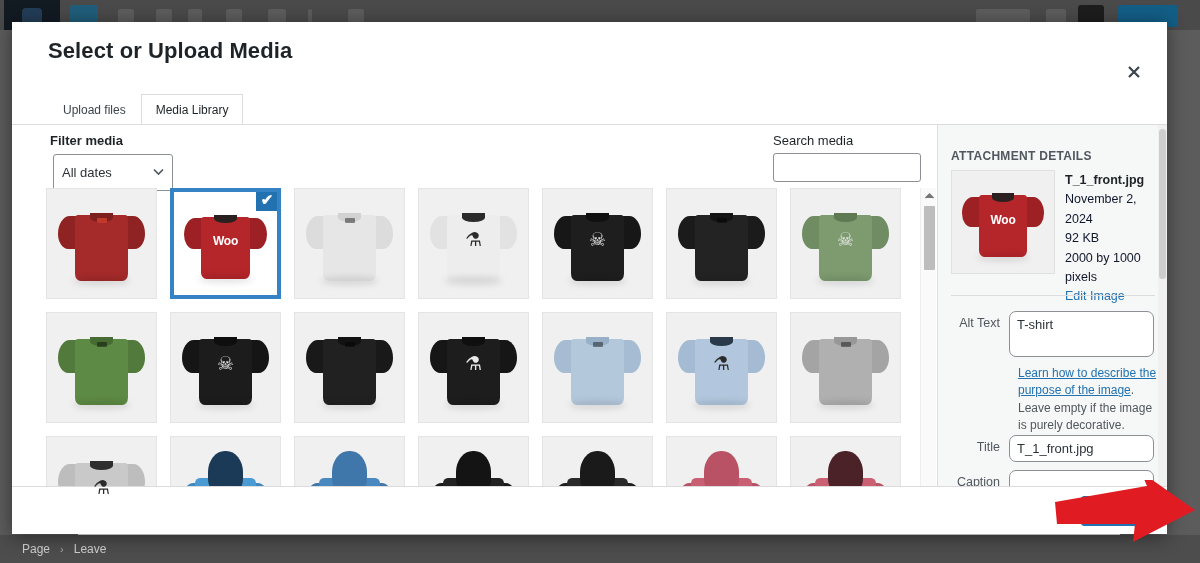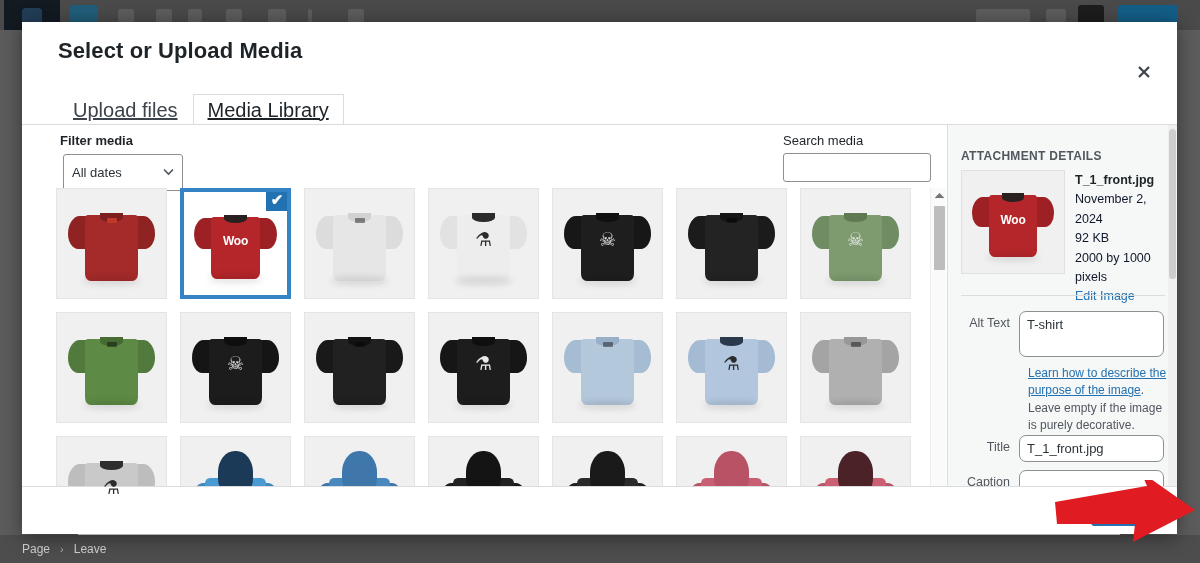--- a/index.html
+++ b/index.html
@@ -54,21 +54,21 @@
   #breadcrumb-bar {
     position: absolute; left: 0; bottom: 0; width: 1200px; height: 28px;
     background: #4d4d4d; display: flex; align-items: center;
     padding-left: 22px; gap: 10px;
   }
   .crumb { color: #cfcfcf; font-size: 12px; }
   .crumb-sep { color: #aaa; font-size: 11px; }
 
   
   #media-modal {
-    position: absolute; left: 22px; top: 22px;
+    position: absolute; left: 12px; top: 22px;
     width: 1155px; height: 512px;
     background: #fff;
     box-shadow: 0 3px 18px rgba(0,0,0,.45);
   }
   #modal-title {
     position: absolute; left: 36px; top: 16px;
     font-size: 22px; font-weight: bold; color: #1d2327;
     letter-spacing: .1px;
   }
   #close-btn {
@@ -76,23 +76,23 @@
     width: 34px; height: 34px; border: 0; background: transparent;
     color: #3c434a; font-size: 16px; cursor: pointer; line-height: 1;
   }
 
   
   #modal-tabs {
     position: absolute; left: 36px; top: 72px;
     height: 31px; display: flex; align-items: flex-end;
   }
   .tab {
-    height: 31px; padding: 0 14px; font-size: 20px; color: #3c434a;
+    height: 31px; padding: 0 14px; font-size: 12px; color: #3c434a;
     display: flex; align-items: center; cursor: pointer;
-    border: 1px solid transparent; border-bottom: 0; background: transparent; text-decoration: underline;
+    border: 1px solid transparent; border-bottom: 0; background: transparent;
   }
   .tab.active {
     background: #fff; border-color: #dcdcde; color: #1d2327;
   }
   #tabs-rule {
     position: absolute; left: 0; top: 102px; width: 1155px;
     height: 1px; background: #dcdcde;
   }
 
   

